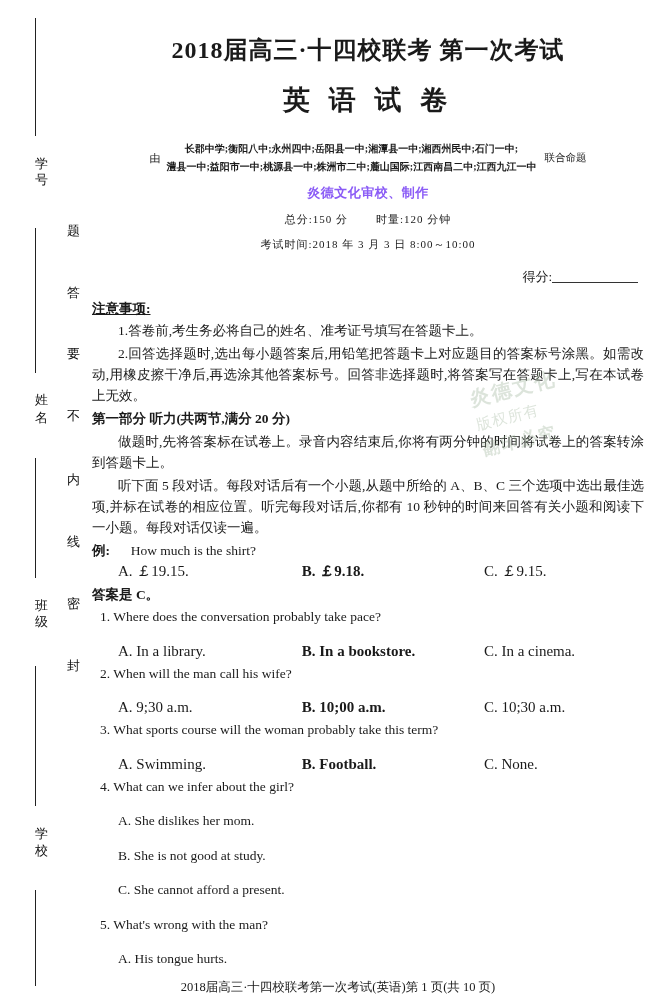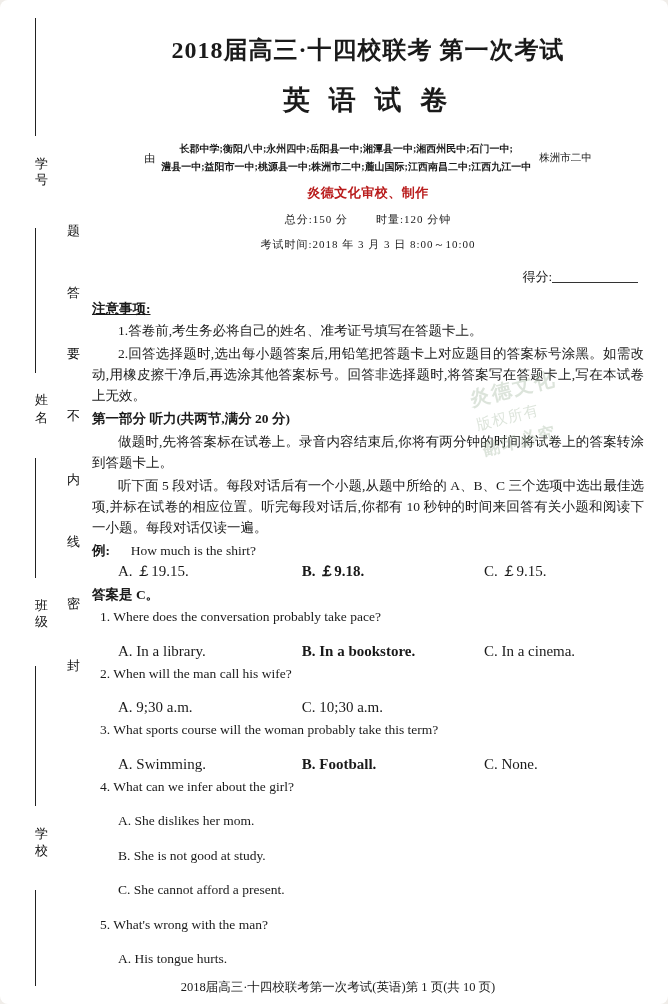--- a/index.html
+++ b/index.html
@@ -8,21 +8,20 @@
     background: #f0ede9;
   }
   .page {
     position: relative;
     width: 668px;
     height: 1004px;
     background: #ffffff;
     overflow: hidden;
     font-family: "Liberation Serif", "DejaVu Serif", serif;
     color: #1a1a1a;
-    border-radius: 8px;
   }
   
   .sidebar {
     position: absolute;
     left: 22px;
     top: 18px;
     width: 62px;
     height: 968px;
   }
   .sb-col {
@@ -90,21 +89,21 @@
     white-space: nowrap;
     font-weight: bold;
   }
   .school-block .joint {
     font-size: 10.5px;
     margin-left: 8px;
     white-space: nowrap;
   }
   .maker {
     text-align: center;
-    color: #b91c1c;
+    color: #8b5cf6;
     font-size: 13px;
     margin-top: 8px;
     letter-spacing: 0.5px;
     font-weight: bold;
   }
   .meta-line {
     text-align: center;
     font-size: 11px;
     margin-top: 10px;
     letter-spacing: 1px;
@@ -220,21 +219,21 @@
 
     <div class="title-main">2018届高三·十四校联考   第一次考试</div>
     <div class="title-sub">英 语 试 卷</div>
 
     <div class="school-block">
       <div class="by">由</div>
       <div class="school-lines">
         <div>长郡中学;衡阳八中;永州四中;岳阳县一中;湘潭县一中;湘西州民中;石门一中;</div>
         <div>澧县一中;益阳市一中;桃源县一中;株洲市二中;麓山国际;江西南昌二中;江西九江一中</div>
       </div>
-      <div class="joint">株洲市二中</div>
+      <div class="joint">联合命题</div>
     </div>
 
     <div class="maker">炎德文化审校、制作</div>
 
     <div class="meta-line">
       <span>总分:150 分</span><span class="gap"></span><span>时量:120 分钟</span>
     </div>
     <div class="meta-line">考试时间:2018 年 3 月 3 日 8:00～10:00</div>
 
     <div class="score-line">
@@ -271,20 +270,21 @@
       <span class="o2 en">B. In a bookstore.</span>
       <span class="o3 en">C. In a cinema.</span>
     </div>
 
     <p class="q en q-num">
       <span>2.</span>
       <span>When will the man call his wife?</span>
     </p>
     <div class="opts">
       <span class="o1 en">A. 9;30 a.m.</span>
+      <span class="o2 en">B. 10;00 a.m.</span>
       <span class="o3 en">C. 10;30 a.m.</span>
     </div>
 
     <p class="q en q-num">
       <span>3.</span>
       <span>What sports course will the woman probably take this term?</span>
     </p>
     <div class="opts">
       <span class="o1 en">A. Swimming.</span>
       <span class="o2 en">B. Football.</span>

